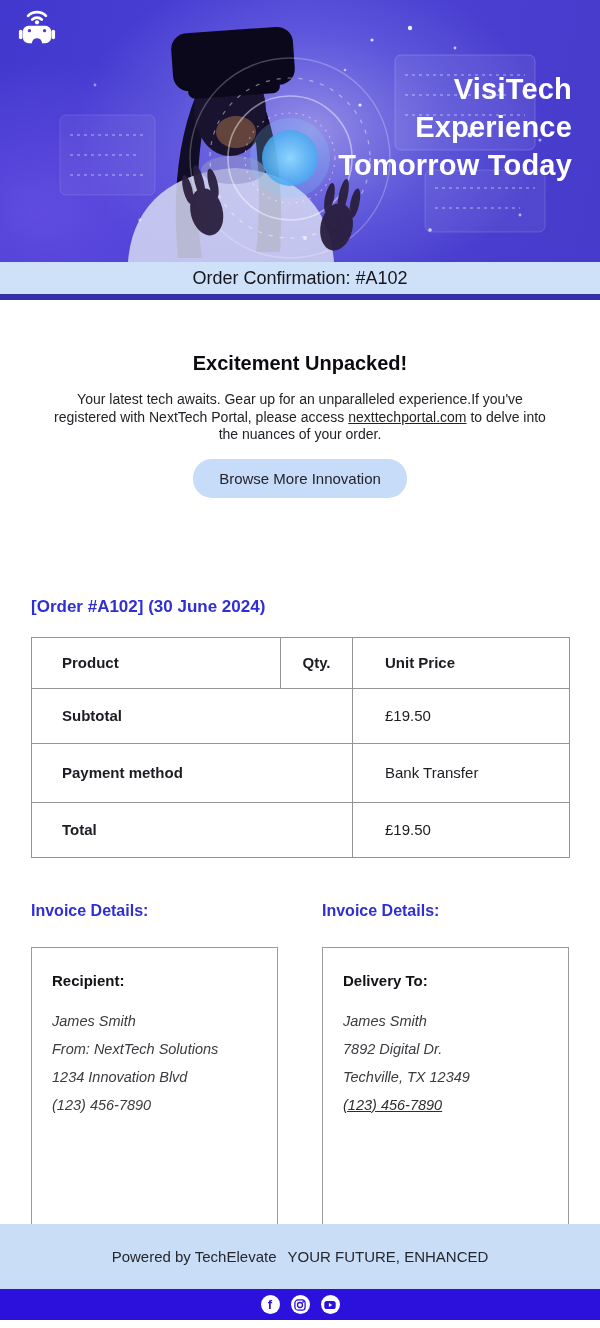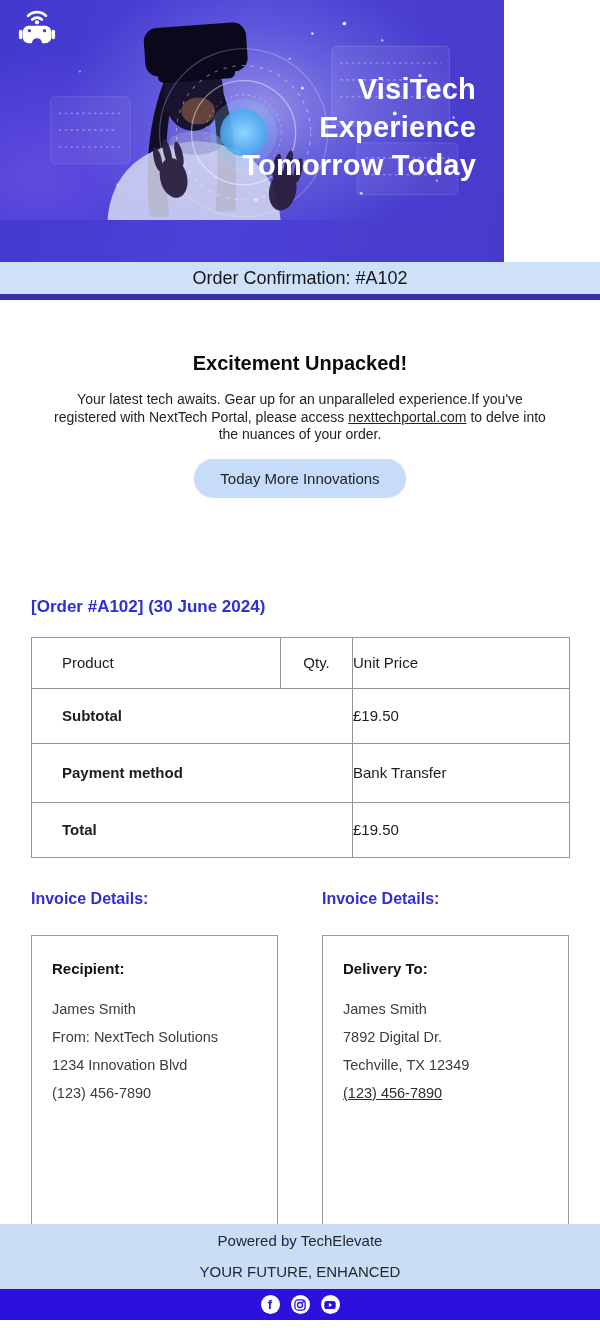--- a/index.html
+++ b/index.html
@@ -1,20 +1,20 @@
 <!DOCTYPE html>
 <html><head>
 <meta charset="utf-8">
 <style>
   * { margin:0; padding:0; box-sizing:border-box; }
   html,body { width:600px; background:#ffffff; font-family:"Liberation Sans", sans-serif; }
   .page { width:600px; height:1328px; overflow:hidden; background:#fff; }
 
   
-  .hero { position:relative; width:504px; height:262px; overflow:hidden;
+  .hero { position:relative; width:600px; height:262px; overflow:hidden;
           background:linear-gradient(103deg,#4238cd 0%,#4c41d6 45%,#463bca 100%); }
   .hero-art { position:absolute; inset:0; }
   .hero-logo { position:absolute; top:8px; left:16px; width:42px; height:42px; }
   .hero-title { position:absolute; top:70px; right:28px; text-align:right;
                 color:#ffffff; font-size:29px; font-weight:800; line-height:38px; letter-spacing:0.2px; }
 
   
   .confirm-bar { height:32px; background:#cfe1f8; display:flex; align-items:center; justify-content:center;
                  font-size:18px; color:#15151d; }
   .divider { height:6px; background:#3730ab; }
@@ -27,42 +27,42 @@
   .btn-wrap { text-align:center; margin-top:15px; }
   .pill-btn { display:inline-block; background:#c6dcf8; border:none; border-radius:19px;
               padding:11px 26px; font-size:15px; color:#23232b; font-family:"Liberation Sans", sans-serif; cursor:pointer; }
 
   .order-section { padding:0 31px; margin-top:99px; }
   .order-heading { color:#2f2fd3; font-size:17px; font-weight:800; }
 
   table.order-table { margin-top:20px; width:538px; border-collapse:collapse; table-layout:fixed;
                       font-size:15px; color:#1c1c22; }
   .order-table td, .order-table th { border:1px solid #949494; text-align:left; vertical-align:middle; }
-  .order-table th { font-weight:400; }
+  .order-table th { font-weight:700; }
   .col-product { width:249px; } .col-qty { width:72px; } .col-price { width:217px; }
   .cell-pad { padding-left:30px; }
-  .price-pad { }
+  .price-pad { padding-left:32px; }
   .qty-center { text-align:center !important; }
   .row-head { height:51px; }
   .row-product { height:58px; }
   .row-sub { height:55px; }
   .row-pay { height:59px; }
   .row-total { height:55px; }
   .bold { font-weight:700; }
 
-  .invoice-wrap { display:flex; justify-content:space-between; padding:0 31px; margin-top:32px; }
+  .invoice-wrap { display:flex; justify-content:space-between; padding:0 31px; margin-top:44px; }
   .invoice-col { width:247px; }
   .invoice-heading { color:#2f2fd3; font-size:16px; font-weight:800; }
   .invoice-box { margin-top:27px; height:290px; border:1px solid #9b9b9b; padding:24px 20px; }
   .invoice-box-title { font-size:15px; font-weight:700; color:#111116; margin-bottom:18px; }
-  .invoice-line { font-size:14.5px; line-height:28px; color:#3b3b40; }
+  .invoice-line { font-size:14.5px; line-height:28px; color:#3b3b40;font-style:italic; }
   .invoice-line a { color:#2d2d33; text-decoration:underline; }
 
   
-  .footer-light { height:65px; background:#c9def6; display:flex; flex-direction:column;
+  .footer-light { height:65px; background:#c9def6; display:flex; 
                   align-items:center; justify-content:center; gap:11px; }
   .footer-light div { font-size:15px; color:#26262e; line-height:20px; }
   .footer-band { height:31px; background:#2c10dc; display:flex; align-items:center; justify-content:center; gap:11px; }
   .soc { width:19px; height:19px; border-radius:50%; background:#ffffff; display:flex;
          align-items:center; justify-content:center; cursor:pointer; }
   .fb-f { color:#2c10dc; font-weight:700; font-size:13px; line-height:1; font-family:"Liberation Sans", sans-serif; }
 </style>
 </head>
 <body>
 
@@ -179,21 +179,21 @@
   </div>
   <div class="divider"></div>
 
   <div class="main">
 
     <div class="intro-heading">Excitement Unpacked!</div>
 
     <p class="intro-body"><span>Your latest tech awaits. Gear up for an unparalleled experience.If you've registered with NextTech Portal, please access </span><a href="#">nexttechportal.com</a><span> to delve into the nuances of your order.</span></p>
 
     <div class="btn-wrap">
-      <button class="pill-btn">Today More Innovations</button>
+      <button class="pill-btn">Browse More Innovation</button>
     </div>
 
     <div class="order-section">
       <div class="order-heading">[Order #A102] (30 June 2024)</div>
 
       <table class="order-table">
         <colgroup>
             <col class="col-product">
             <col class="col-qty">
             <col class="col-price">

